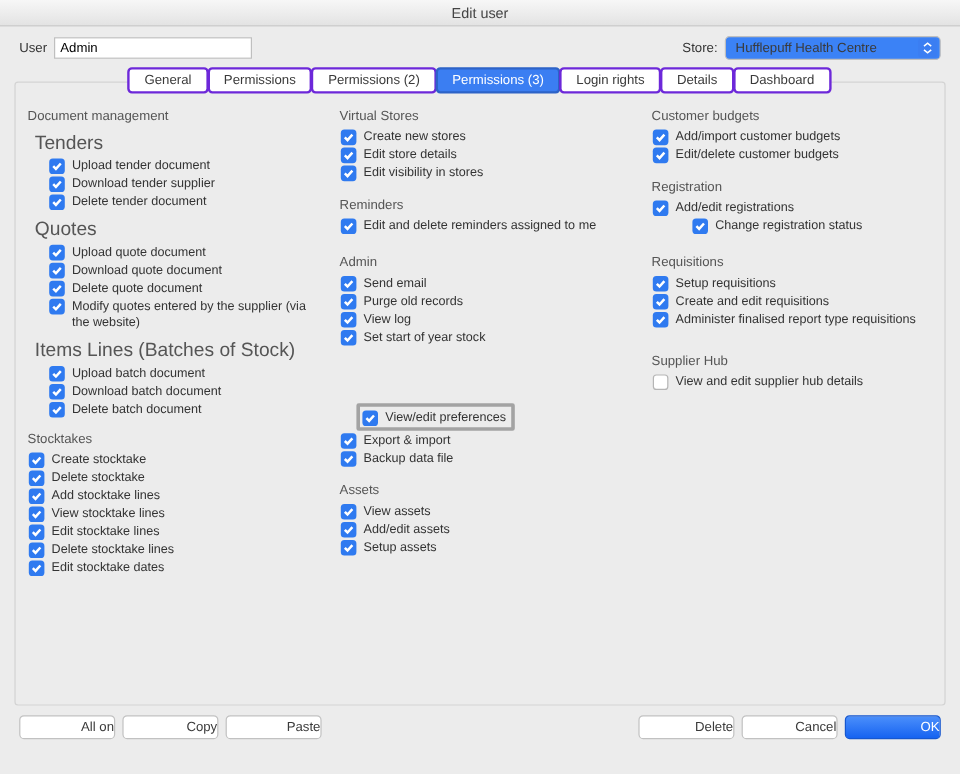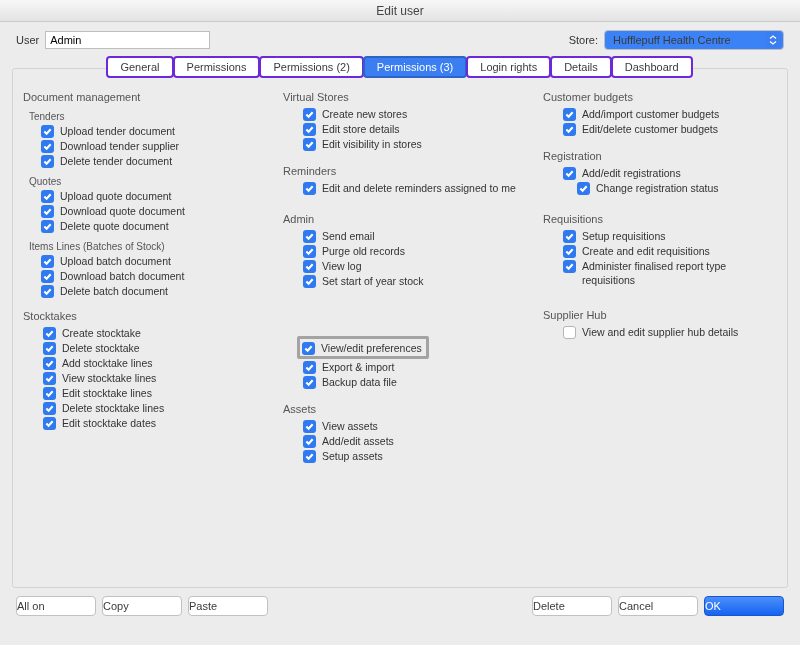--- a/index.html
+++ b/index.html
@@ -94,33 +94,33 @@
     display: flex;
     gap: 26px;
   }
   .col { flex: 1 1 0; }
   .group-heading {
     font-size: 11px;
     color: #555;
     margin: 6px 0 4px 0;
   }
   .sub-heading {
-    font-size: 10px;
+    font-size: 16px;
     color: #555;
     margin: 8px 0 2px 6px;
   }
   .chk-row {
     display: flex;
     align-items: flex-start;
     gap: 6px;
     margin: 1px 0 1px 18px;
     line-height: 14px;
   }
   .chk-row.indent { margin-left: 34px; }
-  .chk-row.top { margin-left: 20px; }
+  .chk-row.top { margin-left: 1px; }
   .chk {
     width: 13px;
     height: 13px;
     border-radius: 3px;
     flex-shrink: 0;
     display: inline-flex;
     align-items: center;
     justify-content: center;
     margin-top: 1px;
   }
@@ -146,21 +146,21 @@
     justify-content: space-between;
     padding: 8px 16px 0 16px;
   }
   .btn-group { display: flex; gap: 6px; }
   .btn {
     border: 1px solid #c1c1c1;
     background: #fff;
     border-radius: 4px;
     padding: 3px 0;
     width: 80px;
-    text-align: left;
+    text-align: right;
     font-size: 11px;
     cursor: default;
   }
   .btn.primary {
     background: linear-gradient(#4b8ffb, #1663f1);
     border-color: #1657cf;
     color: #fff;
   }
 </style>
 </head>
@@ -245,20 +245,28 @@
           <span class="chk-label">Download quote document</span>
         </div>
       <div class="chk-row">
           <span class="chk on">
             <svg viewBox="0 0 10 10">
               <path d="M1.5 5 L4 7.5 L8.5 2.5"></path>
             </svg>
           </span>
           <span class="chk-label">Delete quote document</span>
         </div>
+      <div class="chk-row">
+          <span class="chk on">
+            <svg viewBox="0 0 10 10">
+              <path d="M1.5 5 L4 7.5 L8.5 2.5"></path>
+            </svg>
+          </span>
+          <span class="chk-label">Modify quotes entered by the supplier (via the website)</span>
+        </div>
 
       <div class="sub-heading">Items Lines (Batches of Stock)</div>
       <div class="chk-row">
           <span class="chk on">
             <svg viewBox="0 0 10 10">
               <path d="M1.5 5 L4 7.5 L8.5 2.5"></path>
             </svg>
           </span>
           <span class="chk-label">Upload batch document</span>
         </div>

